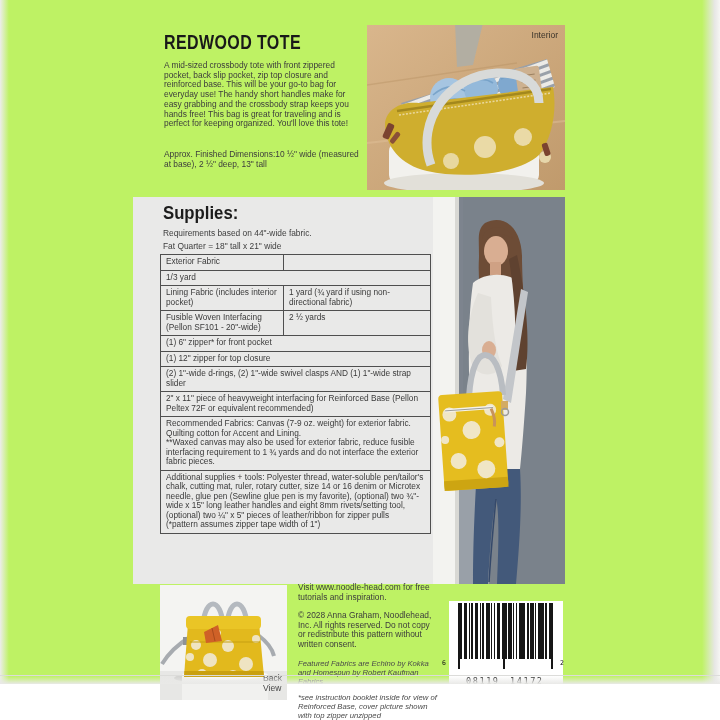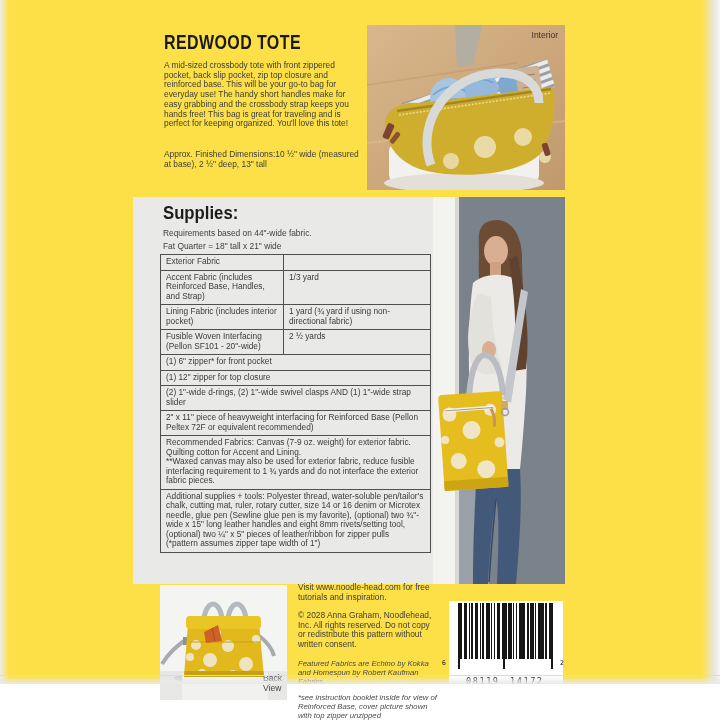--- a/index.html
+++ b/index.html
@@ -1,18 +1,18 @@
 <!DOCTYPE html>
 <html><head>
 <meta charset="utf-8">
 <style>
   * { margin:0; padding:0; box-sizing:border-box; }
   html,body { width:720px; height:720px; background:#fff; overflow:hidden;
     font-family:"Liberation Sans", sans-serif; color:#3d3d3d; }
-  .page { position:relative; width:720px; height:684px; background:#fde047; }
+  .page { position:relative; width:720px; height:684px; background:#bef264; }
 
   
   .edge-left { position:absolute; left:0; top:0; bottom:0; width:9px;
     background:linear-gradient(90deg,#ededeb, rgba(255,255,255,0)); }
   .edge-right { position:absolute; right:0; top:0; bottom:0; width:18px;
     background:linear-gradient(90deg, rgba(255,255,255,0), #e7e7e5 70%, #f6f6f4); }
   .edge-bottom { position:absolute; left:0; right:0; bottom:0; height:9px;
     background:linear-gradient(180deg, rgba(255,255,255,0), #e9e9e7);
     border-top:1px solid #dcdcda; }
 
@@ -148,21 +148,20 @@
   <section class="panel">
     <h2 class="supplies-heading">Supplies:</h2>
     <p class="supplies-note1">Requirements based on 44"-wide fabric.</p>
     <p class="supplies-note2">Fat Quarter = 18" tall x 21" wide</p>
 
     <div class="supplies-table">
       <div class="t-row">
         <div class="t-cell label">Exterior Fabric</div>
       </div>
       <div class="t-row">
-        <div class="t-cell label">Accent Fabric (includes Reinforced Base, Handles, and Strap)</div>
         <div class="t-cell value">1/3 yard</div>
       </div>
       <div class="t-row">
         <div class="t-cell label">Lining Fabric (includes interior pocket)</div>
         <div class="t-cell value">1 yard (¾ yard if using non-directional fabric)</div>
       </div>
       <div class="t-row">
         <div class="t-cell label">Fusible Woven Interfacing (Pellon SF101 - 20"-wide)</div>
         <div class="t-cell value">2 ½ yards</div>
       </div>

